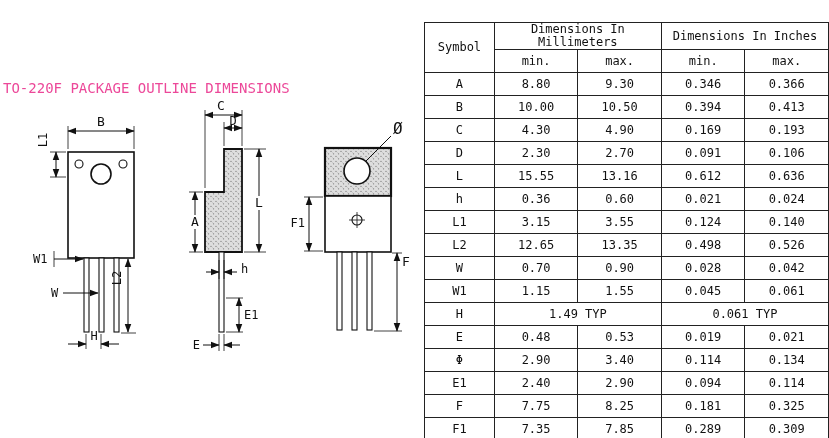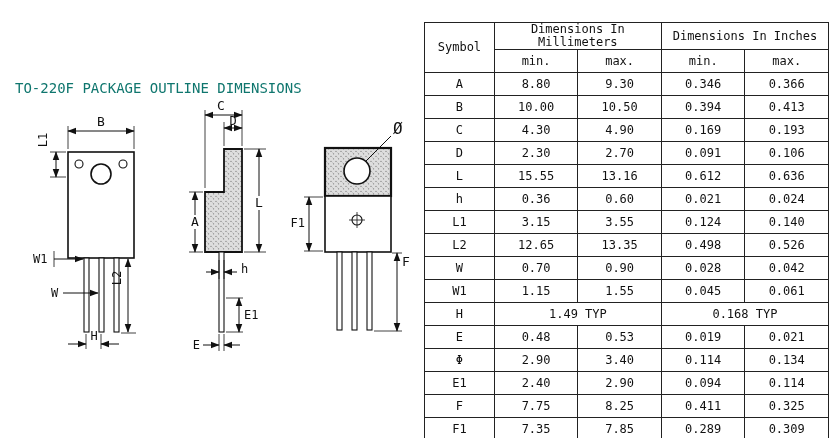--- a/index.html
+++ b/index.html
@@ -2,22 +2,22 @@
 <html><head>
 <meta charset="utf-8">
 <style>
   html,body{margin:0;padding:0;}
   body{
     width:829px;height:438px;background:#ffffff;position:relative;
     font-family:"DejaVu Sans Mono","Liberation Mono",monospace;color:#111;
     overflow:hidden;
   }
   .title{
-    position:absolute;left:15px;top:80px;font-size:14px;letter-spacing:0px;
-    white-space:nowrap;color:#0f766e;
+    position:absolute;left:3px;top:80px;font-size:14px;letter-spacing:0px;
+    white-space:nowrap;color:#ec4899;
   }
   .drawing{position:absolute;left:0;top:0;}
   
   .outline{fill:#ffffff;stroke:#111;stroke-width:1.6;}
   .thin{fill:#ffffff;stroke:#111;stroke-width:1.1;}
   .hatch{fill:url(#stip);stroke:#111;stroke-width:1.8;}
   .hatch2{fill:url(#stip);stroke:#111;stroke-width:2.2;}
   .ext{stroke:#111;stroke-width:0.8;fill:none;}
   .dim{stroke:#111;stroke-width:1;fill:none;}
   .lbl{font-family:"DejaVu Sans Mono","Liberation Mono",monospace;font-size:13px;fill:#111;}
@@ -276,21 +276,21 @@
       <tr>
         <td>W1</td>
         <td>1.15</td>
         <td>1.55</td>
         <td>0.045</td>
         <td>0.061</td>
       </tr>
       <tr>
         <td>H</td>
         <td colspan="2">1.49 TYP</td>
-        <td colspan="2">0.168 TYP</td>
+        <td colspan="2">0.061 TYP</td>
       </tr>
       <tr>
         <td>E</td>
         <td>0.48</td>
         <td>0.53</td>
         <td>0.019</td>
         <td>0.021</td>
       </tr>
       <tr>
         <td>Φ</td>
@@ -303,21 +303,21 @@
         <td>E1</td>
         <td>2.40</td>
         <td>2.90</td>
         <td>0.094</td>
         <td>0.114</td>
       </tr>
       <tr>
         <td>F</td>
         <td>7.75</td>
         <td>8.25</td>
-        <td>0.411</td>
+        <td>0.181</td>
         <td>0.325</td>
       </tr>
       <tr>
         <td>F1</td>
         <td>7.35</td>
         <td>7.85</td>
         <td>0.289</td>
         <td>0.309</td>
       </tr>
     </tbody>

